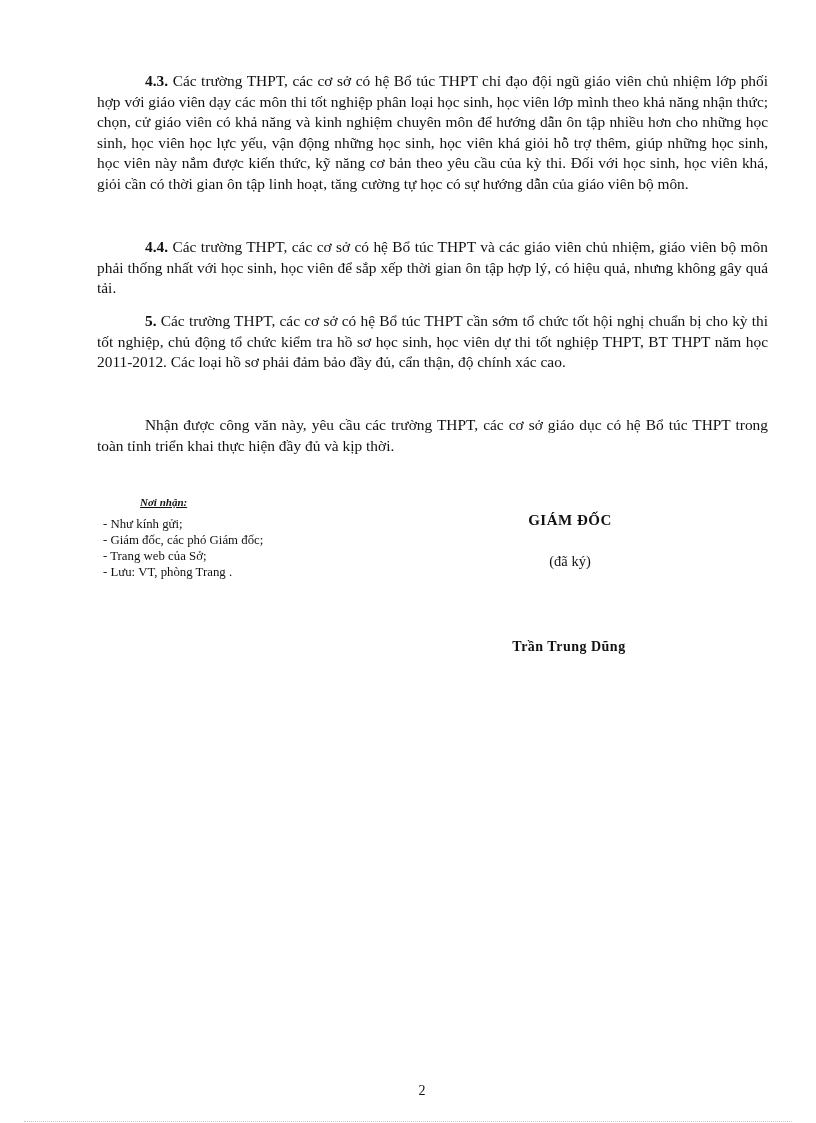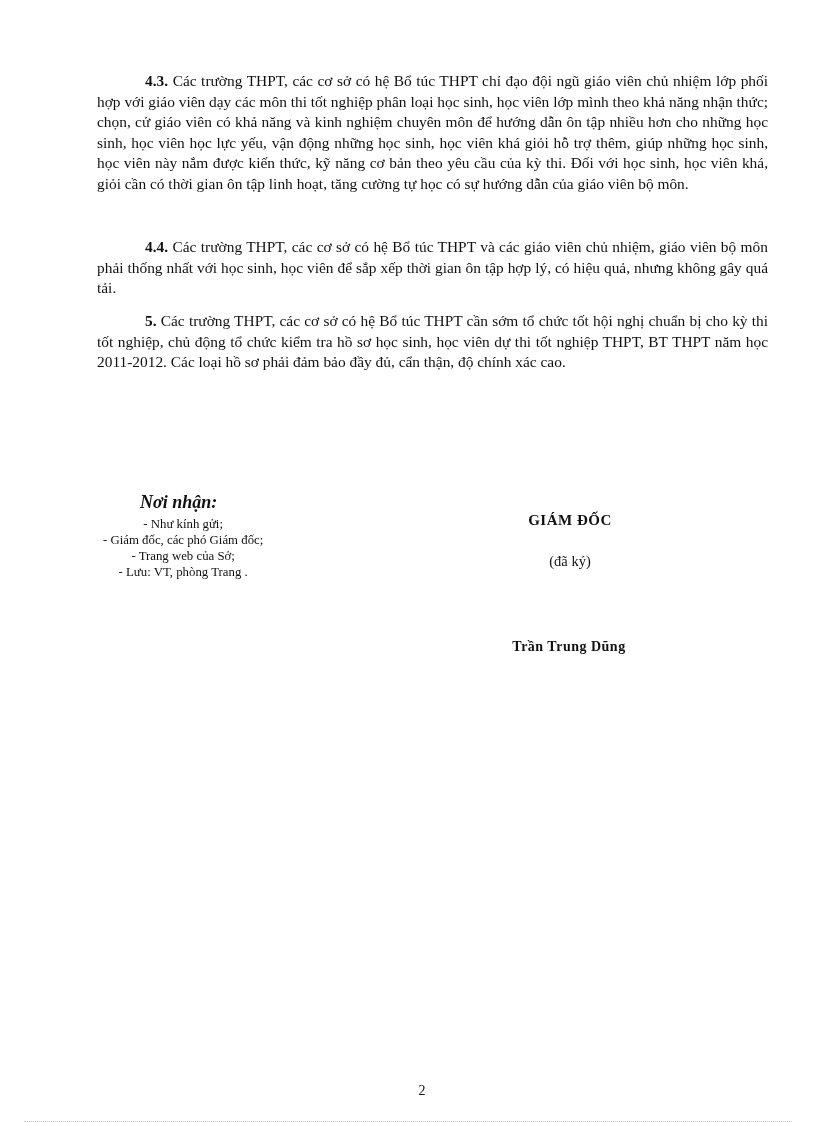--- a/index.html
+++ b/index.html
@@ -7,22 +7,22 @@
          font-family: "Liberation Serif", "DejaVu Serif", serif; color: #111; }
   .page { position: absolute; left: 0; top: 0; width: 816px; height: 860px; }
   .body-text { position: absolute; left: 97px; width: 671px; font-size: 15.4px; text-align: justify; }
   .para { margin: 0; text-indent: 48px; line-height: 20.5px; }
   .para b { font-weight: bold; }
   #p43 { top: 71px; }
   #p44 { top: 237px; }
   #p5  { top: 311px; line-height: 24.3px; }
   #pclose { top: 415px; line-height: 24px; text-indent: 98px; }
   .recipients { position: absolute; left: 103px; top: 494px; font-size: 12.8px; line-height: 16px; }
-  .recipients .title { font-weight: bold; font-style: italic; font-size: 18px; margin-left: 37px; margin-bottom: 6px; }
-  .recipients .item { white-space: nowrap; text-align: center; }
+  .recipients .title { font-weight: bold; font-style: italic; font-size: 11px; margin-left: 37px; margin-bottom: 6px; text-decoration: underline; }
+  .recipients .item { white-space: nowrap; }
   .signature { position: absolute; left: 470px; width: 200px; top: 512px; text-align: center; }
   .signature .role { font-weight: bold; font-size: 15px; letter-spacing: 0.5px; }
   .signature .signed { font-size: 14.5px; margin-top: 24px; }
   .signature .name { font-weight: bold; font-size: 14px; margin-top: 69px; letter-spacing: 0.5px; margin-left: -2px; }
   .page-number { position: absolute; left: 0; width: 844px; top: 1083px; text-align: center; font-size: 14px; }
   .page-edge { position: absolute; left: 24px; right: 24px; top: 1121px; border-top: 1px dotted #c8c8c8; }
 </style>
 </head>
 <body>
 
@@ -33,20 +33,23 @@
   </div>
 
   <div class="body-text" id="p44">
     <p class="para"><b>4.4.</b><span> Các trường THPT,  các cơ sở có hệ Bổ túc THPT và các giáo viên chủ nhiệm, giáo viên bộ môn phải thống nhất với học sinh, học viên để sắp xếp thời gian ôn tập hợp lý, có hiệu quả, nhưng không gây quá tải.</span></p>
   </div>
 
   <div class="body-text" id="p5">
     <p class="para"><b>5.</b><span> Các trường THPT,  các cơ sở có hệ Bổ túc THPT  cần sớm tổ chức tốt hội nghị chuẩn bị cho kỳ thi tốt nghiệp,  chủ động tổ chức kiểm tra hồ sơ học sinh, học viên dự thi tốt nghiệp THPT, BT THPT năm học 2011-2012. Các loại hồ sơ phải đảm bảo đầy đủ, cẩn thận, độ chính xác cao.</span></p>
   </div>
 
+  <div class="body-text" id="pclose">
+    <p class="para">Nhận được công văn này,  yêu cầu các trường THPT,  các cơ sở giáo dục có hệ Bổ túc THPT  trong toàn tỉnh triển khai  thực hiện đầy đủ và kịp thời.</p>
+  </div>
 
   <div class="recipients">
     <div class="title">Nơi nhận:</div>
     <div class="item">- Như kính  gửi;</div>
     <div class="item">- Giám  đốc, các phó Giám  đốc;</div>
     <div class="item">- Trang  web của Sở;</div>
     <div class="item">- Lưu: VT, phòng  Trang .</div>
   </div>
 
   <div class="signature">

